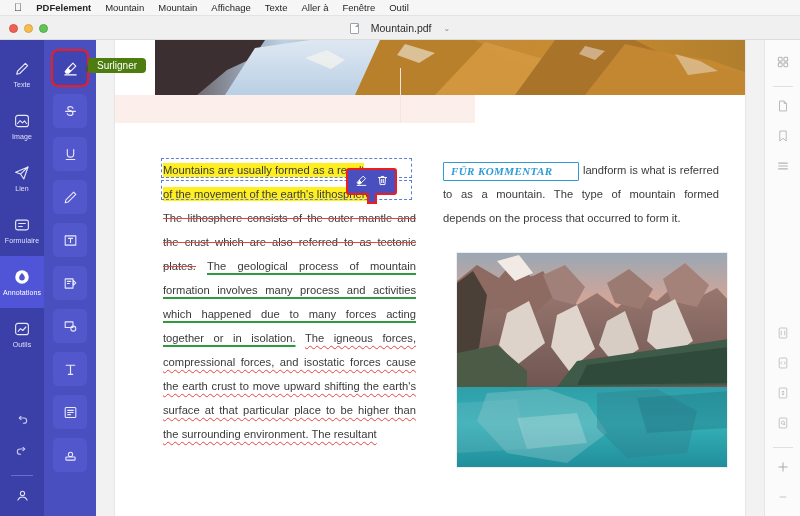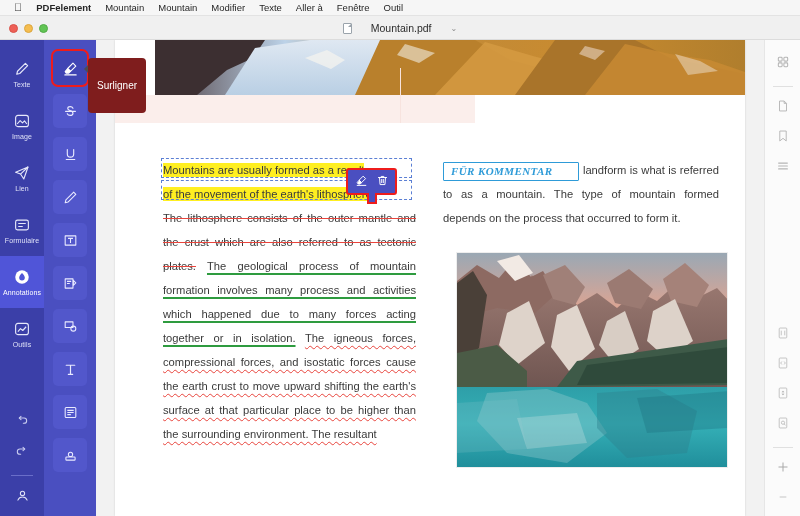--- a/index.html
+++ b/index.html
@@ -26,21 +26,21 @@
     position: absolute; top: 16px; left: 0; width: 800px; height: 24px;
     background: #f0f0f0; border-bottom: 1px solid #dcdcdc;
   }
   .traffic { position: absolute; top: 8px; left: 9px; display: flex; gap: 6px; }
   .tl { width: 9px; height: 9px; border-radius: 50%; }
   .tl.r { background: #ee5f56; border: .5px solid #d9534a; }
   .tl.y { background: #f5bd4f; border: .5px solid #dba63f; }
   .tl.g { background: #61c454; border: .5px solid #52ab47; }
   .doctitle {
     position: absolute; top: 0; left: 0; width: 800px; height: 24px;
-    display: flex; align-items: center; justify-content: center; gap: 19px;
+    display: flex; align-items: center; justify-content: center; gap: 12px;
   }
   .doctitle .pgicon {
     width: 9px; height: 11px; background: #fff;
     border: 1px solid #9aa3ab; border-radius: 1px; position: relative;
   }
   .doctitle .pgicon:after {
     content: ""; position: absolute; top: 0; right: 0;
     border-width: 0 0 3px 3px; border-style: solid;
     border-color: transparent transparent #9aa3ab transparent;
   }
@@ -78,22 +78,22 @@
     display: flex; align-items: center; justify-content: center; cursor: pointer;
   }
   .tool.sel {
     background: #4045b4; outline: 2.5px solid #ee1c1c; outline-offset: 0px;
   }
   .tool svg { display: block; }
 
   
   .tooltip {
     position: absolute; top: 58px; left: 88px;
-    background: #7f1d1d; color: #ffffff; font-size: 10px;
-    padding: 22px 9px; border-radius: 4px; white-space: nowrap; z-index: 40;
+    background: #4d7c0f; color: #ffffff; font-size: 10px;
+    padding: 2px 9px; border-radius: 4px; white-space: nowrap; z-index: 40;
   }
   .tooltip:before {
     content: ""; position: absolute; left: -4px; top: 7px;
     border-width: 4px 4px 4px 0; border-style: solid;
     border-color: transparent #4d4d52 transparent transparent;
   }
 
   
   .docarea {
     position: absolute; top: 40px; left: 96px; width: 668px; height: 476px;
@@ -197,21 +197,21 @@
 </head>
 <body>
 
 <div id="app">
 
   <div class="menubar">
     <span class="apple"></span>
     <span class="mi brand">PDFelement</span>
     <span class="mi">Mountain</span>
     <span class="mi">Mountain</span>
-    <span class="mi">Modifier</span>
+    <span class="mi">Affichage</span>
     <span class="mi">Texte</span>
     <span class="mi">Aller à</span>
     <span class="mi">Fenêtre</span>
     <span class="mi">Outil</span>
   </div>
 
   <div class="titlebar">
     <div class="traffic">
       <div class="tl r"></div>
       <div class="tl y"></div>

